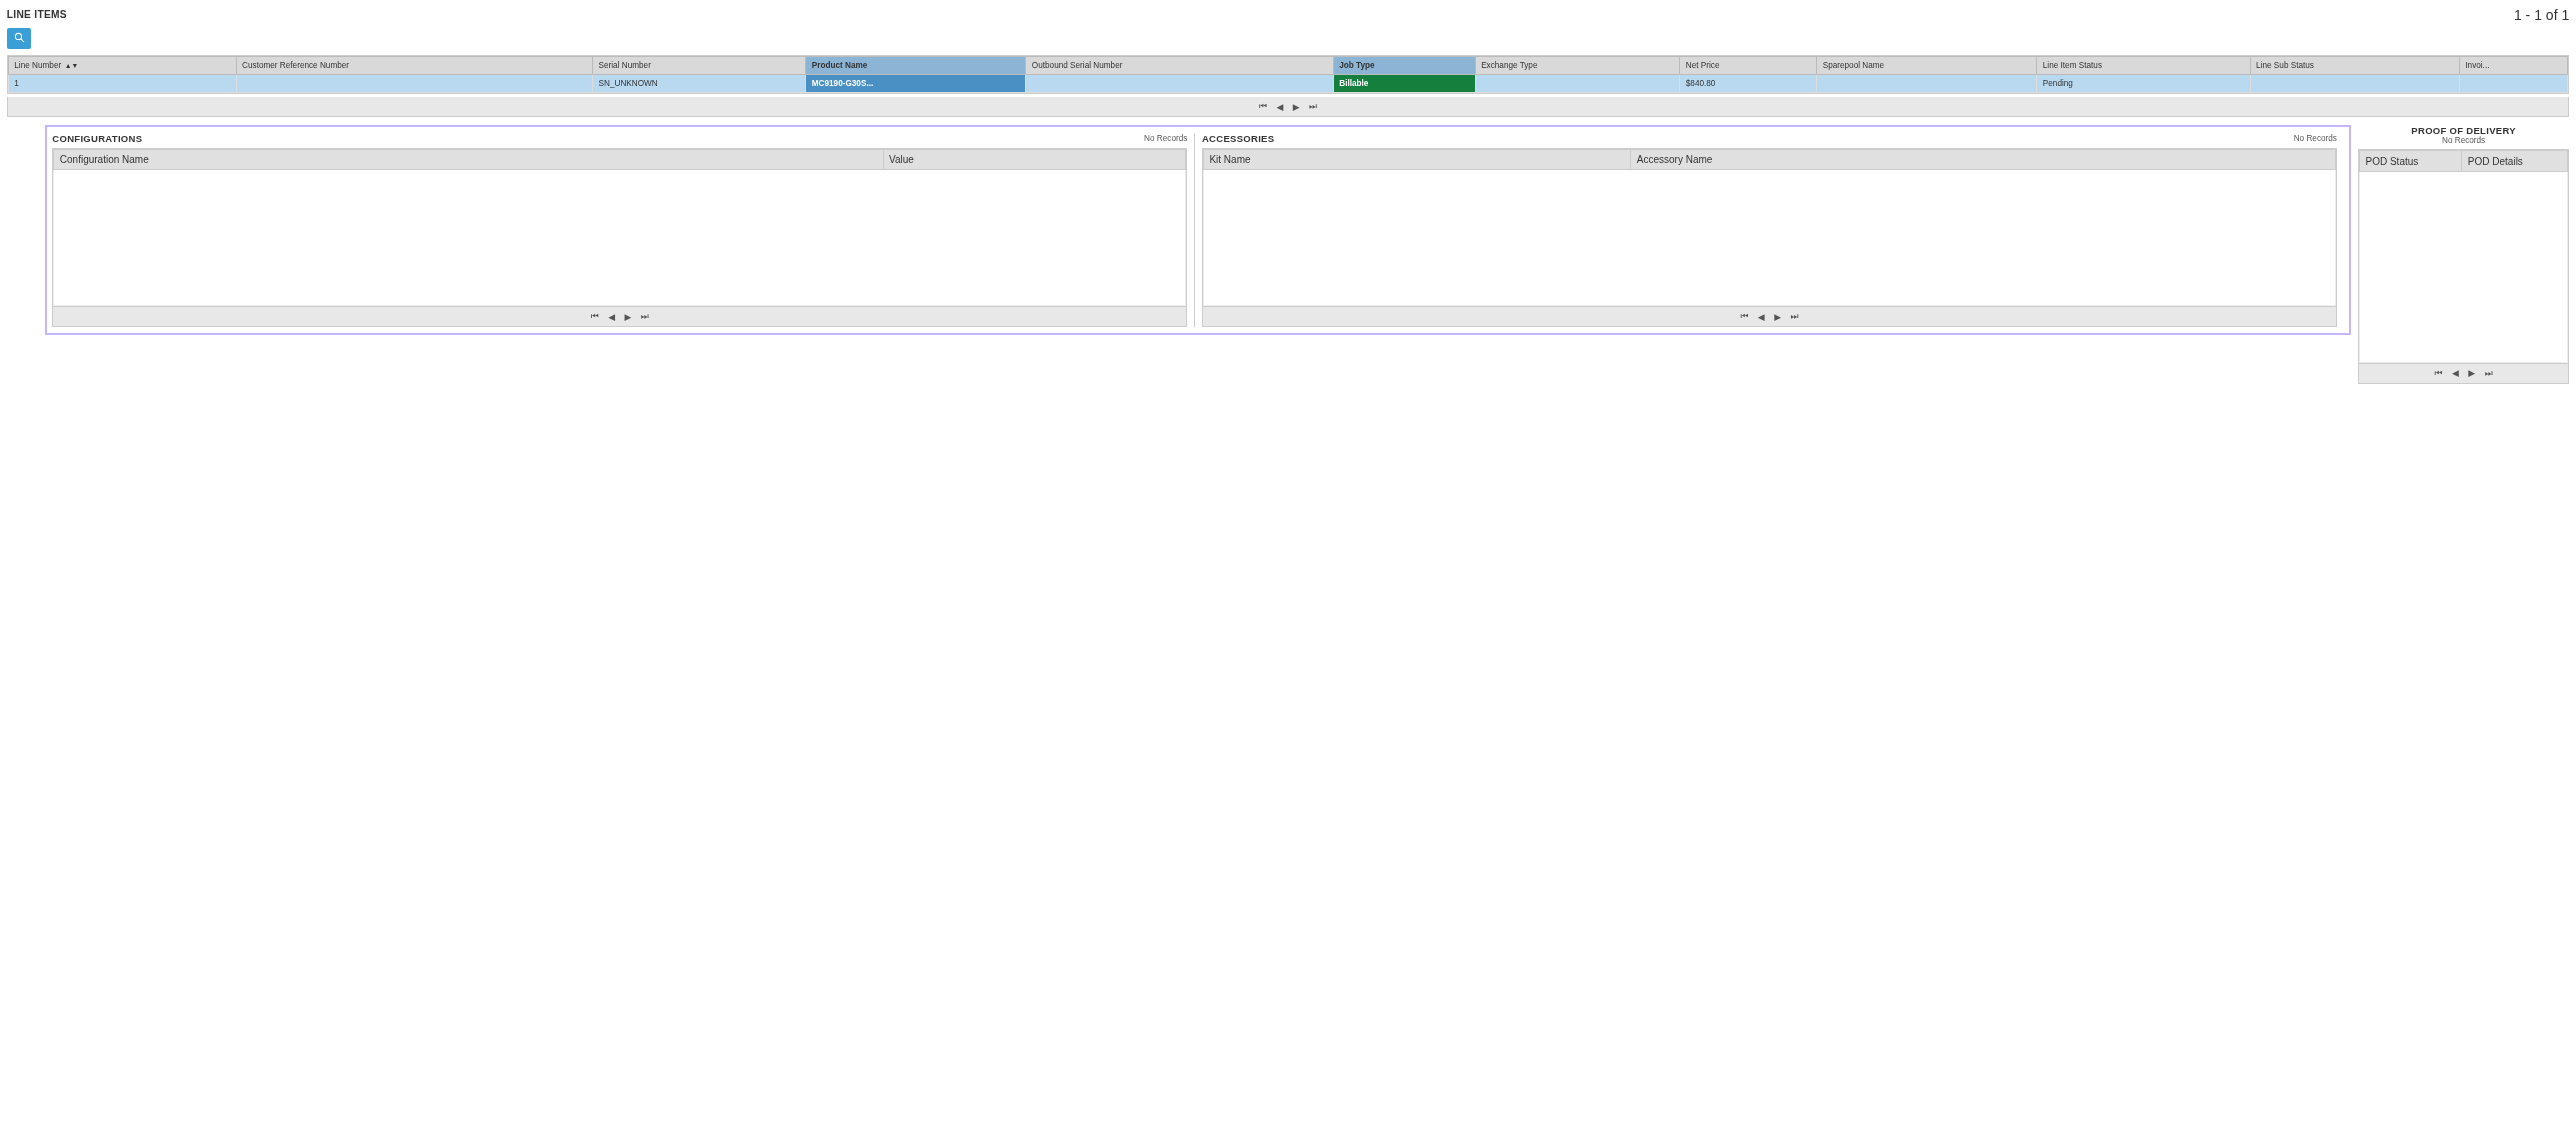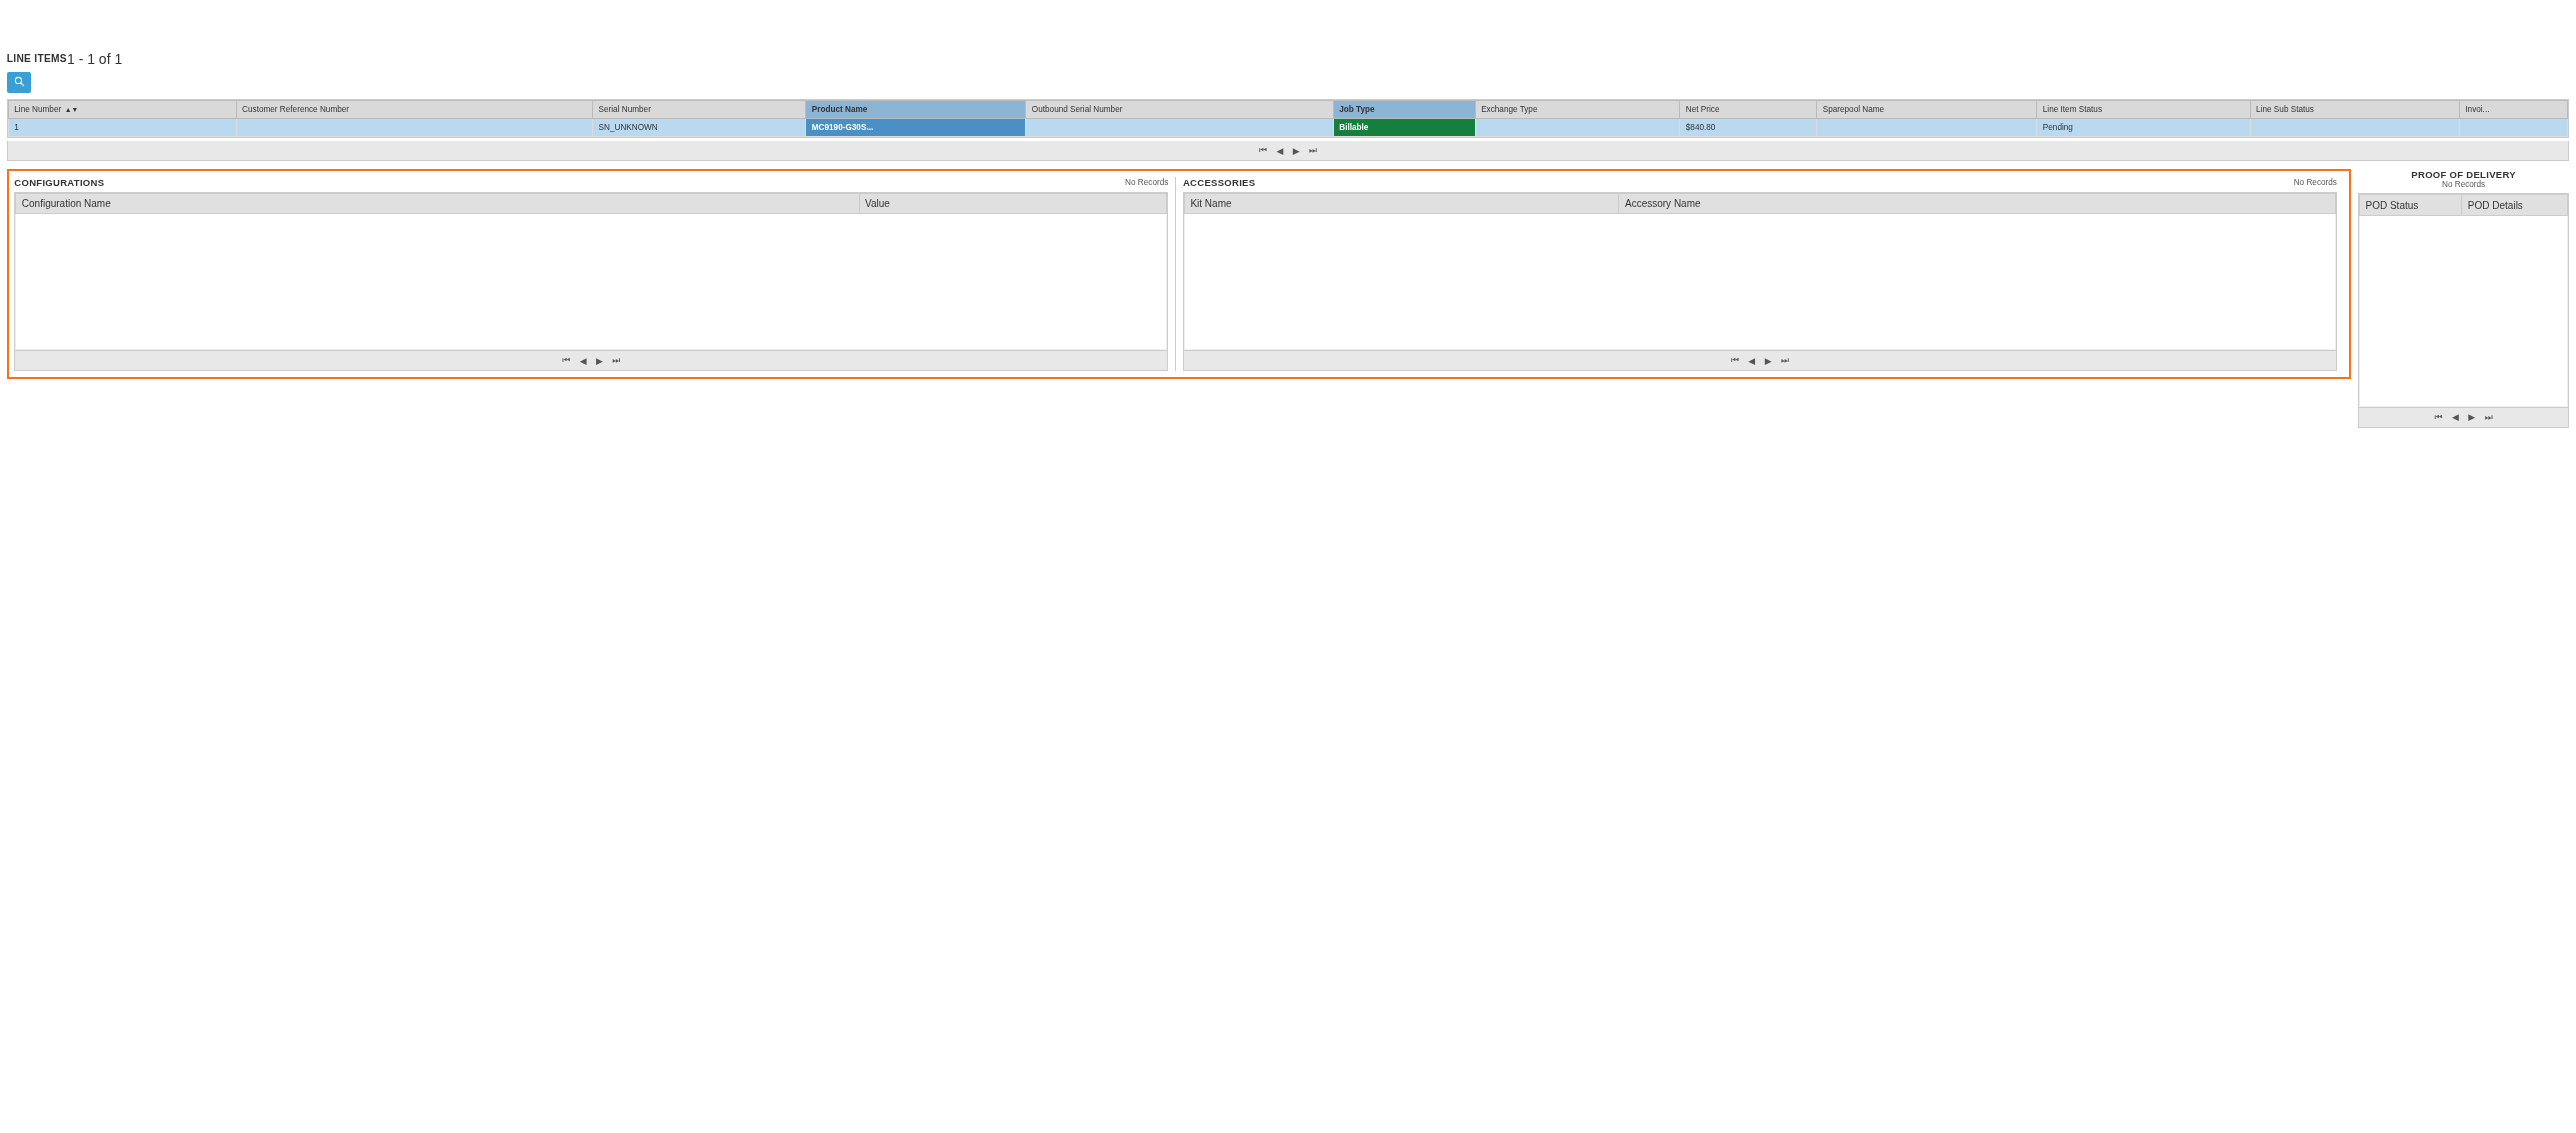--- a/index.html
+++ b/index.html
@@ -3,23 +3,23 @@
   <meta charset="utf-8">
   <style>
     * { box-sizing: border-box; margin: 0; padding: 0; }
     body { font-family: Arial, sans-serif; font-size: 8.9px; background: #fff; color: #333; }
 
     .page-wrapper { padding: 6.8px; background: #fff; }
 
     
     .section-header {
       display: flex;
+      justify-content: space-between;
       align-items: center;
       margin-bottom: 5.5px;
-      margin-top: 44px;
     }
     .section-title {
       font-weight: bold;
       font-size: 10.2px;
       letter-spacing: 0.3px;
     }
     .record-count {
       font-size: 14px;
       color: #333;
     }
@@ -190,23 +190,24 @@
       flex-direction: column;
     }
 
     .lower-and-pod {
       display: flex;
       gap: 0;
       align-items: flex-start;
     }
     .red-box {
       flex: 1;
-      border: 2px solid #f97316;
+      border: 2px solid #c4b5fd;
       padding: 5.5px;
       margin-top: 8.2px;
+      margin-left: 38px;
     }
     .red-box-inner {
       display: flex;
       gap: 0;
     }
 
     .sort-arrows {
       font-size: 6.8px;
       margin-left: 1.4px;
     }

